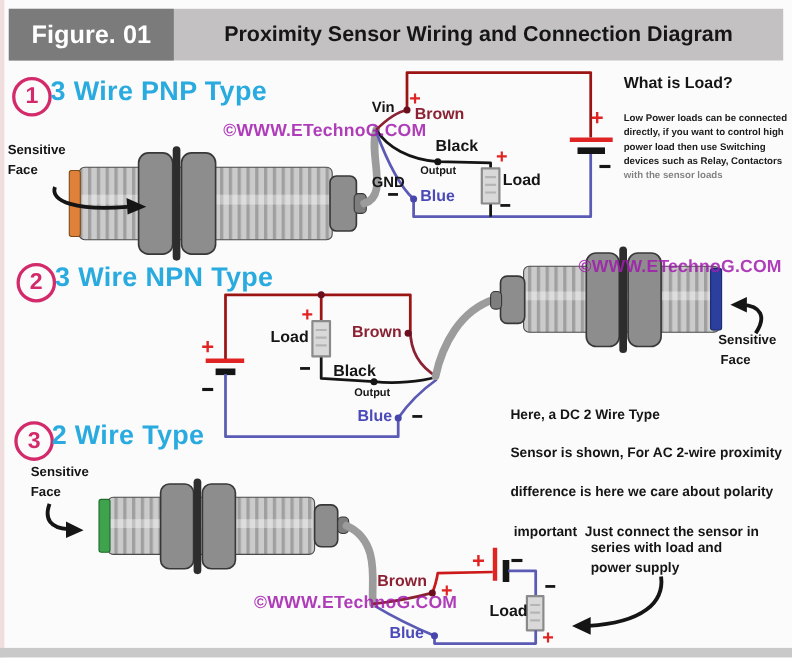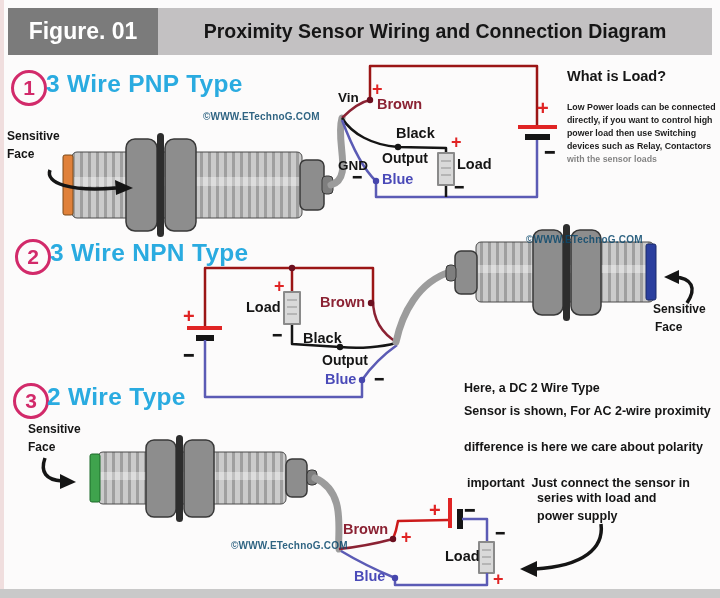--- a/index.html
+++ b/index.html
@@ -13,22 +13,22 @@
   .hdr-title{position:absolute;left:158px;top:8px;width:554px;height:47px;line-height:47px;
              text-align:center;font-size:19.5px;font-weight:bold;color:#161616;}
   svg.wiring{position:absolute;left:0;top:0;z-index:1;}
   .lb{position:absolute;z-index:2;font-weight:bold;font-size:14.5px;color:#151515;white-space:nowrap;}
   .brown{color:#8b2233}
   .bluet{color:#4a4ab8}
   .redt{color:#e02424}
   .plus{font-size:18px;line-height:14px}
   .minus{font-size:18px;line-height:14px;transform:scaleY(1.3)}
   .big{font-size:20px}
-  .sm{font-size:14px}
-  .wm{font-size:10px;color:#0c4a6e;opacity:.85;letter-spacing:.2px}
+  .sm{font-size:10px}
+  .wm{font-size:16px;color:#a21caf;opacity:.85;letter-spacing:.2px}
   .sens{font-size:12px;line-height:17px}
   .badge{width:30px;height:30px;border:3px solid #d22a6a;border-radius:50%;color:#d22a6a;
          font-size:21px;text-align:center;line-height:29px;background:transparent;}
   .stitle{font-size:24.5px;color:#2aabe0;letter-spacing:.3px}
   .heading{font-size:14.5px}
   .info-line{font-size:8.8px;line-height:13px;color:#1c1c1c}
   .fade{opacity:.55}
   .note-line{font-size:12.5px;line-height:18px}
 </style>
 </head>
@@ -192,21 +192,21 @@
 
   <div class="lb brown" style="left:343px;top:521px">Brown</div>
   <div class="lb plus redt" style="left:401px;top:530px">+</div>
   <div class="lb plus redt big" style="left:429px;top:503px">+</div>
   <div class="lb minus big" style="left:464px;top:503px">−</div>
   <div class="lb minus" style="left:495px;top:526px">−</div>
   <div class="lb" style="left:445px;top:548px">Load</div>
   <div class="lb plus redt" style="left:493px;top:572px">+</div>
   <div class="lb bluet" style="left:354px;top:568px">Blue</div>
 
-  <div class="lb note-line" style="left:464px;top:379px">Here, a DC 2 Wire Type</div>
+  <div class="lb note-line" style="left:464px;top:368px">Here, a DC 2 Wire Type</div>
   <div class="lb note-line" style="left:464px;top:402px">Sensor is shown, For AC 2-wire proximity</div>
   <div class="lb note-line" style="left:464px;top:438px">difference is here we care about polarity</div>
   <div class="lb note-line" style="left:467px;top:474px">important&nbsp; Just connect the sensor in</div>
   <div class="lb note-line" style="left:537px;top:489px">series with load and</div>
   <div class="lb note-line" style="left:537px;top:507px">power supply</div>
 
   <div class="edge-bottom"></div>
 </div>
 
 </body></html>

